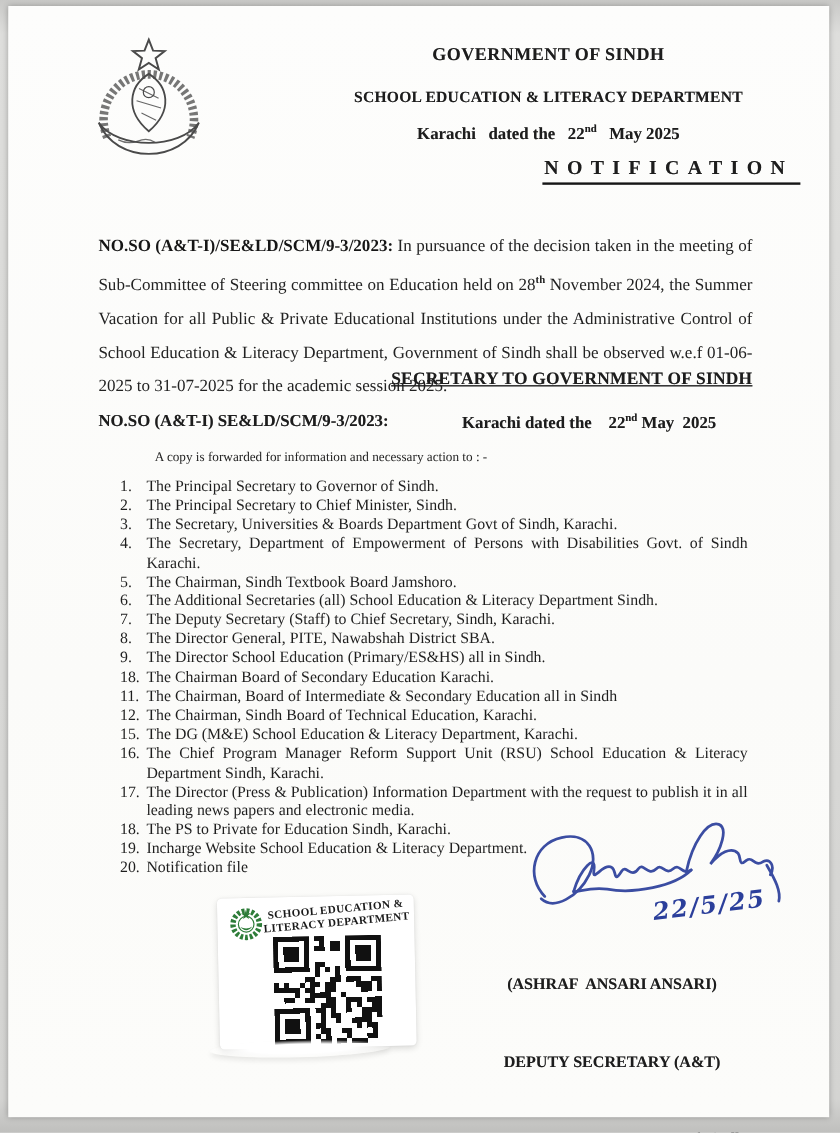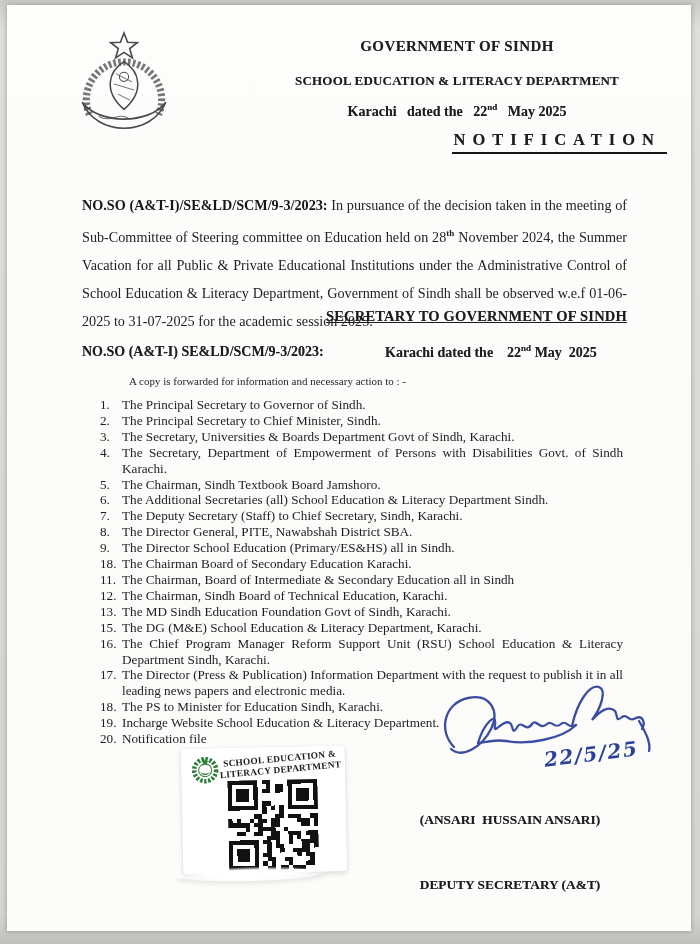--- a/index.html
+++ b/index.html
@@ -144,38 +144,34 @@
       </li>
     <li>
         <span class="num">11.</span>
         <span class="txt">The Chairman, Board of Intermediate &amp; Secondary Education all in Sindh</span>
       </li>
     <li>
         <span class="num">12.</span>
         <span class="txt">The Chairman, Sindh Board of Technical Education, Karachi.</span>
       </li>
     <li>
-        <span class="num">13.</span>
-        <span class="txt">The MD Sindh Education Foundation Govt of Sindh, Karachi.</span>
-      </li>
-    <li>
         <span class="num">15.</span>
         <span class="txt">The DG (M&amp;E) School Education &amp; Literacy Department, Karachi.</span>
       </li>
     <li>
         <span class="num">16.</span>
         <span class="txt">The Chief Program Manager Reform Support Unit (RSU) School Education &amp; Literacy Department Sindh, Karachi.</span>
       </li>
     <li>
         <span class="num">17.</span>
         <span class="txt">The Director (Press &amp; Publication) Information Department with the request to publish it in all leading news papers and electronic media.</span>
       </li>
     <li>
         <span class="num">18.</span>
-        <span class="txt">The PS to Minister for Education Sindh, Karachi.</span>
+        <span class="txt">The PS to Private for Education Sindh, Karachi.</span>
       </li>
     <li>
         <span class="num">19.</span>
         <span class="txt">Incharge Website School Education &amp; Literacy Department.</span>
       </li>
     <li>
         <span class="num">20.</span>
         <span class="txt">Notification file</span>
       </li>
   </ol>
@@ -185,21 +181,21 @@
       <path d="M 34,70 C 18,54 24,26 48,21 C 70,16 80,34 71,52 C 62,70 42,82 31,72"></path>
       <path d="M 58,66 C 64,46 77,34 75,48 C 73,60 83,41 90,46 C 94,49 91,60 98,49 C 102,43 106,56 112,47 C 116,41 120,54 127,47 C 132,42 134,53 141,47 C 147,42 148,53 156,48"></path>
       <path d="M 156,48 C 142,62 108,68 86,64 C 73,62 63,66 58,66"></path>
       <path d="M 152,49 C 157,26 169,7 179,10 C 187,13 181,31 172,43 C 180,34 189,28 195,34 C 198,38 195,46 202,40 C 208,36 208,46 216,41 C 222,38 226,45 222,52"></path>
       <path d="M 219,44 C 226,56 231,66 229,74"></path>
     </g>
     <text x="124" y="86" fill="#2b3f9b" font-size="20" font-style="italic" font-weight="bold" font-family="'DejaVu Serif', serif" letter-spacing="1.5" transform="rotate(-7 155 80)">22/5/25</text>
   </svg>
 
   <div class="sig-block soft">
-    <div>(ANSARI  HUSSAIN ANSARI)</div>
+    <div>(ASHRAF  ANSARI ANSARI)</div>
     <div>DEPUTY SECRETARY (A&amp;T)</div>
     <div>For Secretary to Government of Sindh</div>
   </div>
 
   <div class="qr-card">
     <svg class="mini-emblem" viewBox="0 0 30 30">
       <circle cx="15" cy="16" r="11" fill="none" stroke="#2e7d39" stroke-width="4.5" stroke-dasharray="2.4 1.6"></circle>
       <circle cx="15" cy="16" r="6.5" fill="#fff" stroke="#2e7d39" stroke-width="1"></circle>
       <path d="M 10,18 C 13,22 17,22 20,18 C 17,20 13,20 10,18 Z" fill="#2e7d39"></path>
       <polygon points="15,4 16,7 19,7 16.6,8.8 17.5,11.6 15,9.9 12.5,11.6 13.4,8.8 11,7 14,7" fill="#2e7d39"></polygon>

